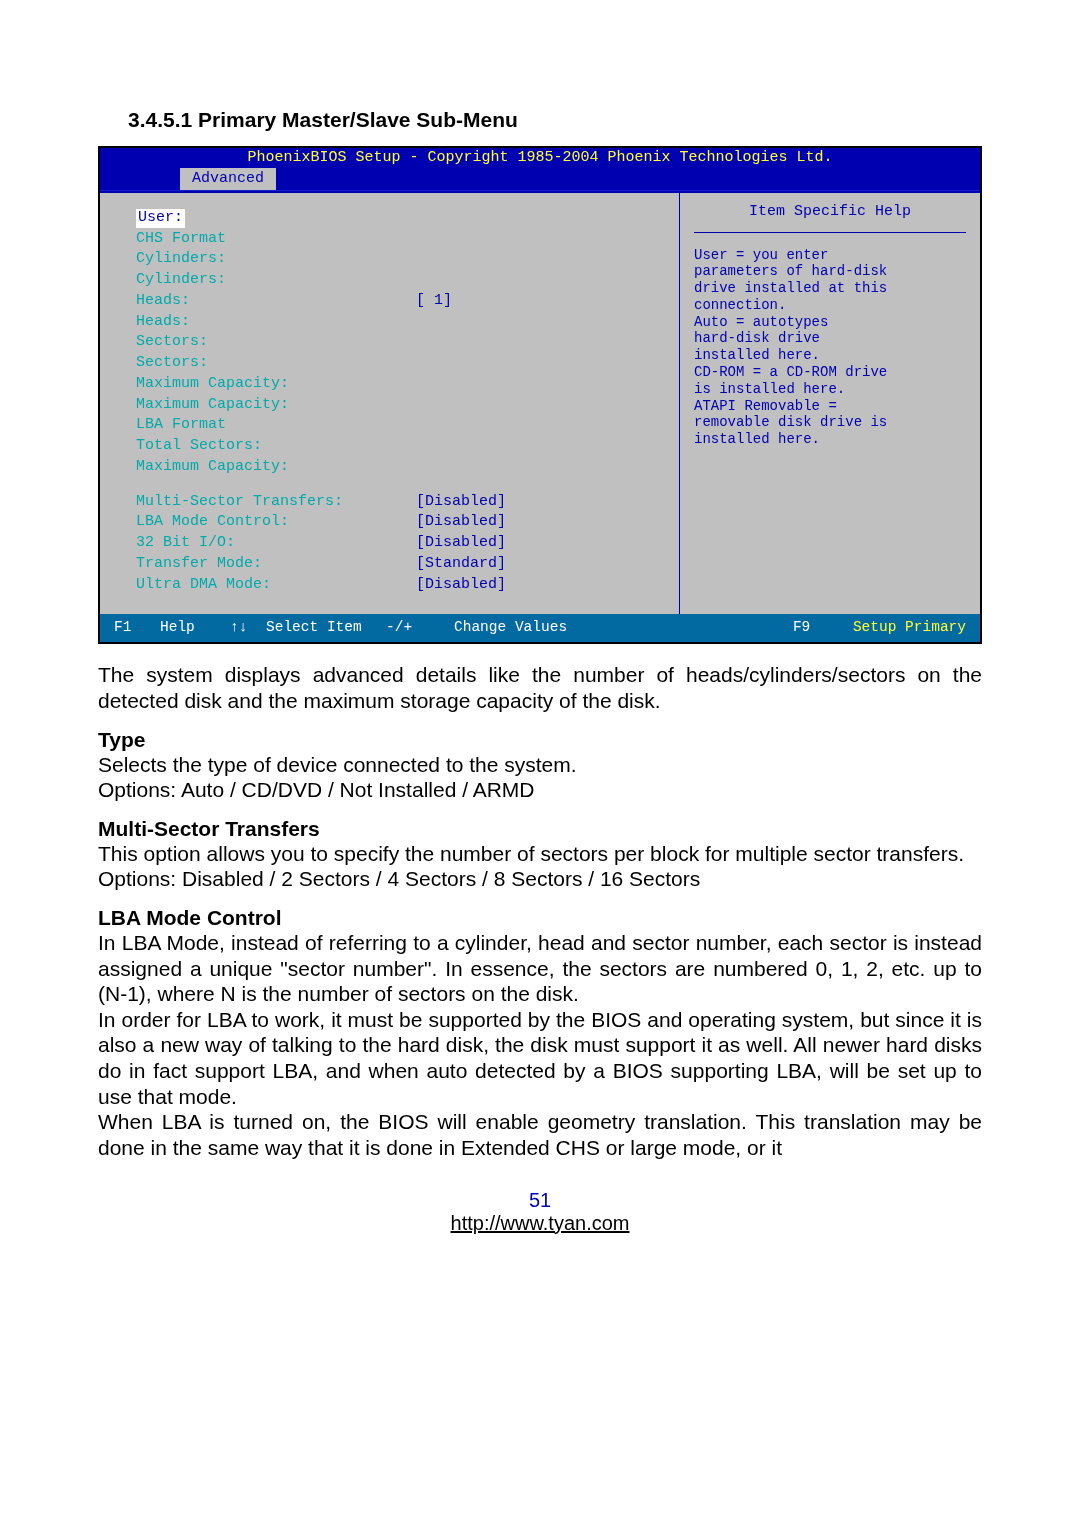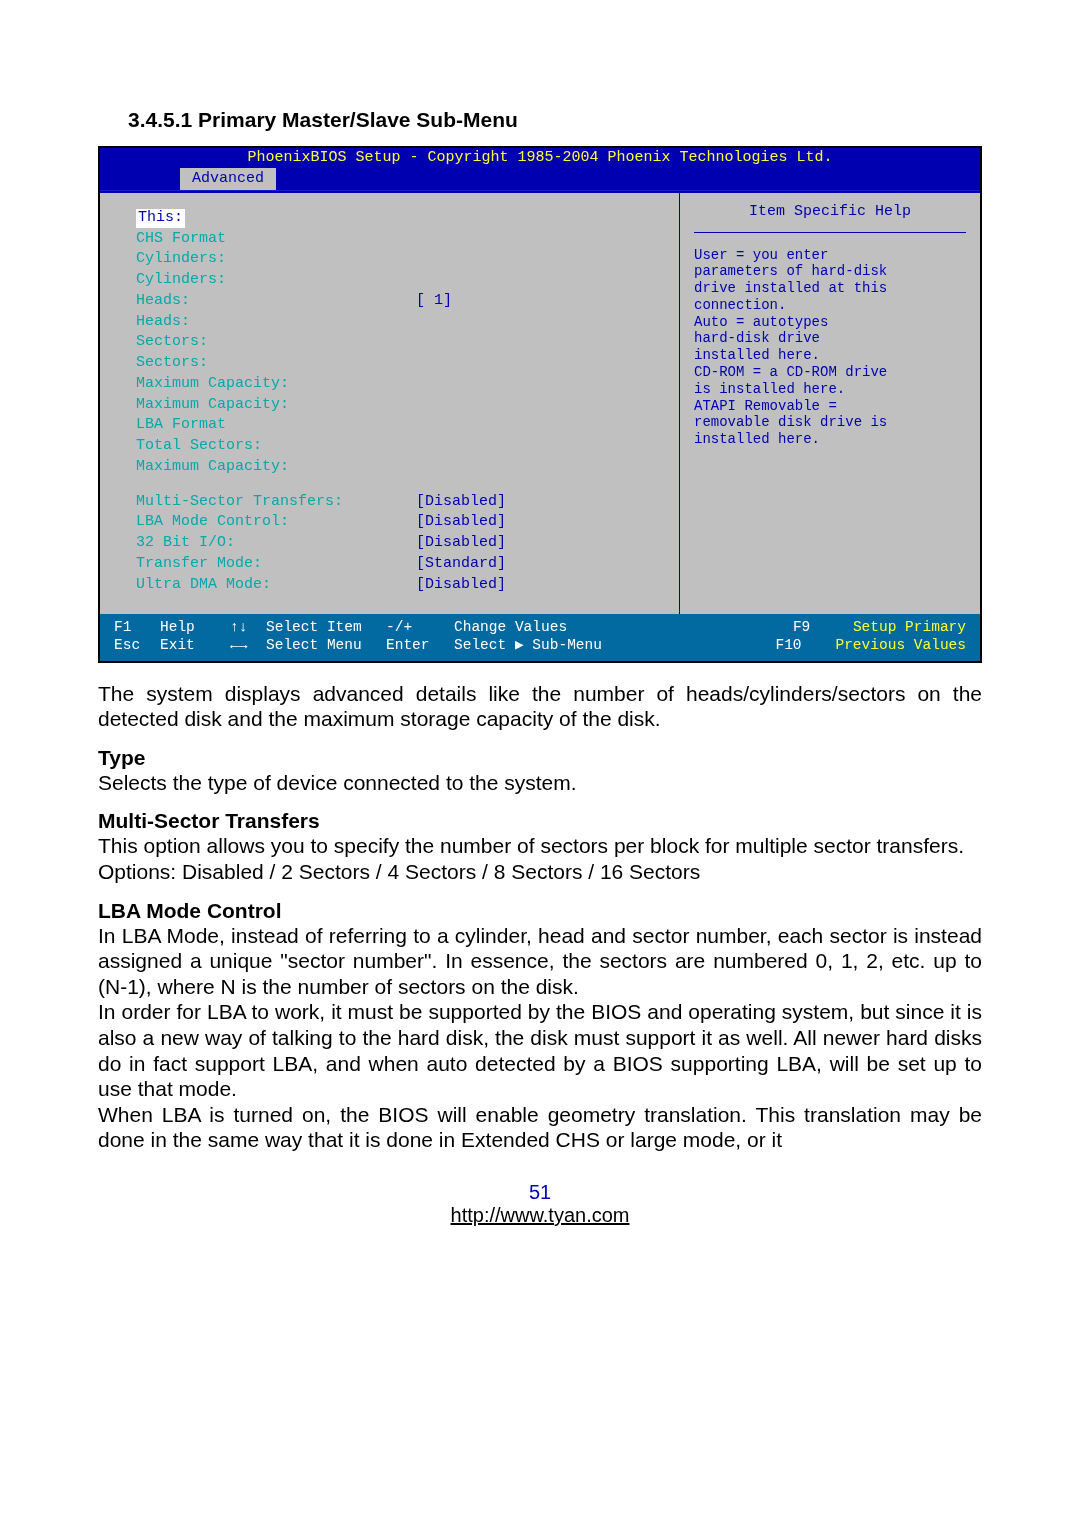--- a/index.html
+++ b/index.html
@@ -159,21 +159,21 @@
     <div class="bios-title">PhoenixBIOS Setup - Copyright 1985-2004 Phoenix Technologies Ltd.</div>
     <div class="bios-tabrow">
       <div class="bios-tabspacer"></div>
       <div class="bios-tab">Advanced</div>
     </div>
     <div class="bios-divider"></div>
     <div class="bios-body">
       <div class="bios-left">
         <div id="rows1">
             <div class="bios-row">
-              <span style="width: 280px; display: inline-block;"><span class="bios-label sel">This:</span></span>
+              <span style="width: 280px; display: inline-block;"><span class="bios-label sel">User:</span></span>
               <span class="bios-value"></span>
             </div>
             <div class="bios-row">
               <span class="bios-label">CHS Format</span>
               <span class="bios-value"></span>
             </div>
             <div class="bios-row">
               <span class="bios-label">Cylinders:</span>
               <span class="bios-value"></span>
             </div>
@@ -263,38 +263,28 @@
         <span class="fk">F1</span>
         <span class="flabel">Help</span>
         <span class="farrow">↑↓</span>
         <span class="faction">Select Item</span>
         <span class="fkey2">-/+</span>
         <span class="flabel2">Change Values</span>
         <span class="ffill"></span>
         <span class="fk2">F9</span>
         <span class="fright2">Setup Primary</span>
       </div>
-      <div class="bios-foot-row">
-        <span class="fk">Esc</span>
-        <span class="flabel">Exit</span>
-        <span class="farrow">←→</span>
-        <span class="faction">Select Menu</span>
-        <span class="fkey2">Enter</span>
-        <span class="flabel2">Select ▶ Sub-Menu</span>
-        <span class="ffill"></span>
-        <span class="fk2">F10</span>
-        <span class="fright2">Previous Values</span>
-      </div>
     </div>
   </div>
 
   <div class="body-text">The system displays advanced details like the number of heads/cylinders/sectors on the detected disk and the maximum storage capacity of the disk.</div>
 
   <div class="subhead">Type</div>
   <div class="body-text nogap">Selects the type of device connected to the system.</div>
+  <div class="body-text">Options: Auto / CD/DVD / Not Installed / ARMD</div>
 
   <div class="subhead">Multi-Sector Transfers</div>
   <div class="body-text nogap">This option allows you to specify the number of sectors per block for multiple sector transfers.</div>
   <div class="body-text">Options: Disabled / 2 Sectors / 4 Sectors / 8 Sectors / 16 Sectors</div>
 
   <div class="subhead">LBA Mode Control</div>
   <div class="body-text nogap">In LBA Mode, instead of referring to a cylinder, head and sector number, each sector is instead assigned a unique "sector number". In essence, the sectors are numbered 0, 1, 2, etc. up to (N-1), where N is the number of sectors on the disk.</div>
   <div class="body-text nogap">In order for LBA to work, it must be supported by the BIOS and operating system, but since it is also a new way of talking to the hard disk, the disk must support it as well. All newer hard disks do in fact support LBA, and when auto detected by a BIOS supporting LBA, will be set up to use that mode.</div>
   <div class="body-text">When LBA is turned on, the BIOS will enable geometry translation. This translation may be done in the same way that it is done in Extended CHS or large mode, or it</div>
 

